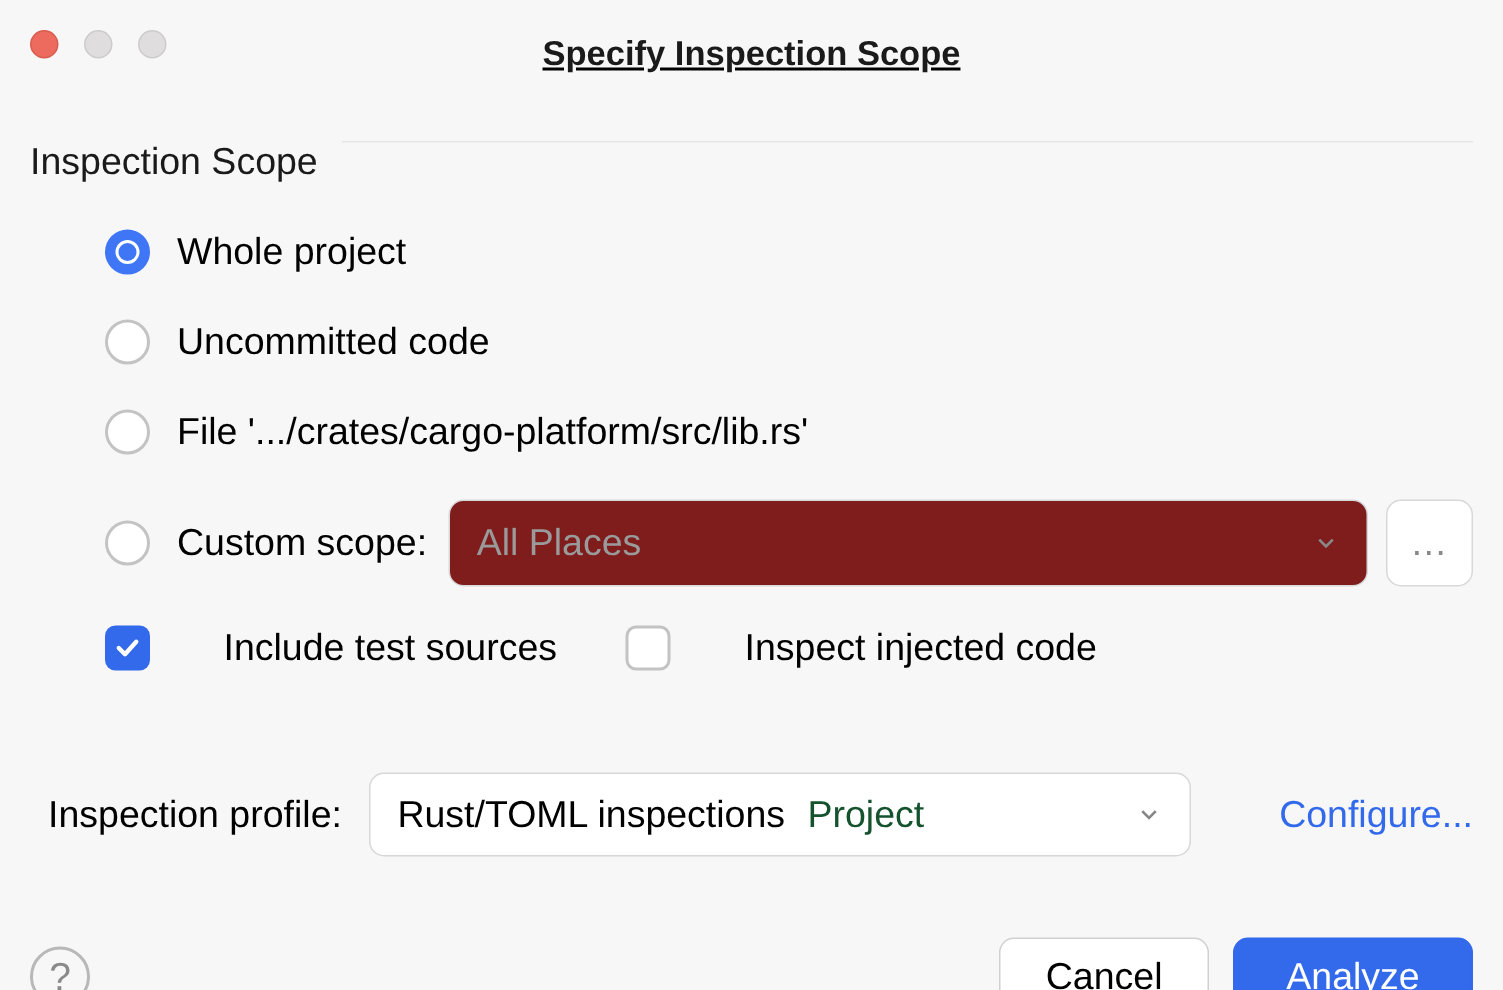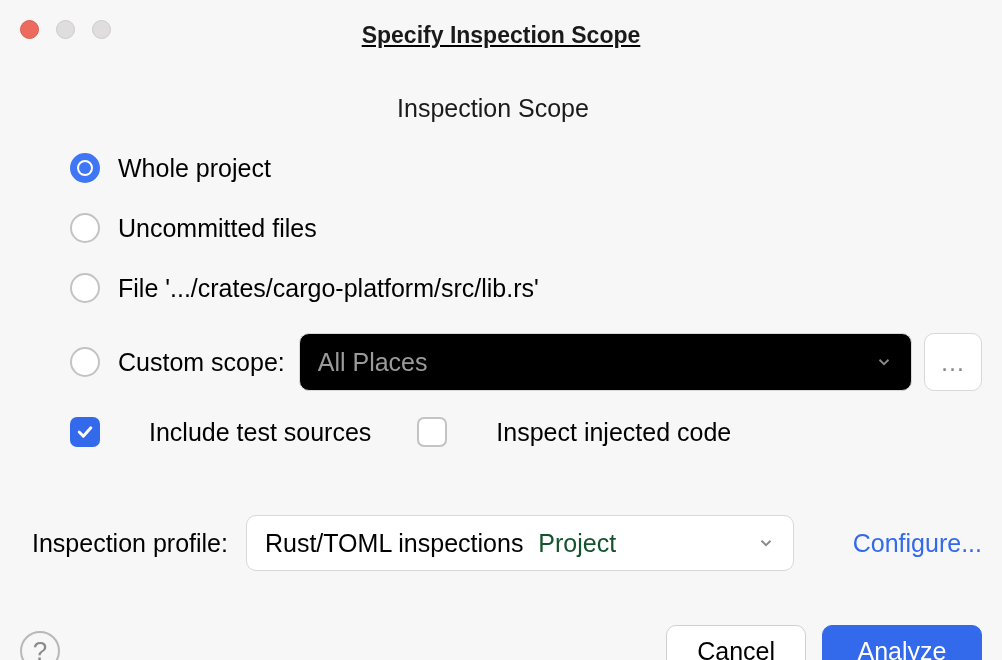--- a/index.html
+++ b/index.html
@@ -42,23 +42,21 @@
       font-size: 23px;
       font-weight: 700;
       color: #1a1a1a;
       padding-top: 14px;
     }
     .content {
       padding: 0 20px;
     }
     .fieldset-row {
       display: flex;
-      align-items: center;
       margin-top: 38px;
-      flex-direction: column;
     }
     .fieldset-label {
       font-size: 25px;
       color: #1a1a1a;
       margin-right: 16px;
       white-space: nowrap;
     }
     .fieldset-line {
       flex: 1;
       height: 1px;
@@ -110,21 +108,21 @@
     .custom-scope-row .radio-label {
       margin-right: 14px;
       font-size: 25px;
     }
     .dropdown {
       flex: 1;
       display: flex;
       align-items: center;
       justify-content: space-between;
       height: 58px;
-      background: #000000;
+      background: #7f1d1d;
       border: 1px solid #d8d8d8;
       border-radius: 10px;
       padding: 0 18px;
       font-size: 25px;
       color: #9a9a9a;
     }
     .chevron-down {
       width: 18px;
       height: 18px;
     }
@@ -272,21 +270,21 @@
 
   <div class="radio-list">
 
     <div class="radio-row">
       <div class="radio-outer selected"></div>
       <span>Whole project</span>
     </div>
 
     <div class="radio-row">
       <div class="radio-outer unselected"></div>
-      <span>Uncommitted files</span>
+      <span>Uncommitted code</span>
     </div>
 
     <div class="radio-row">
       <div class="radio-outer unselected"></div>
       <span>File '.../crates/cargo-platform/src/lib.rs'</span>
     </div>
 
     <div class="custom-scope-row">
       <div class="radio-outer unselected"></div>
       <span class="radio-label">Custom scope:</span>

